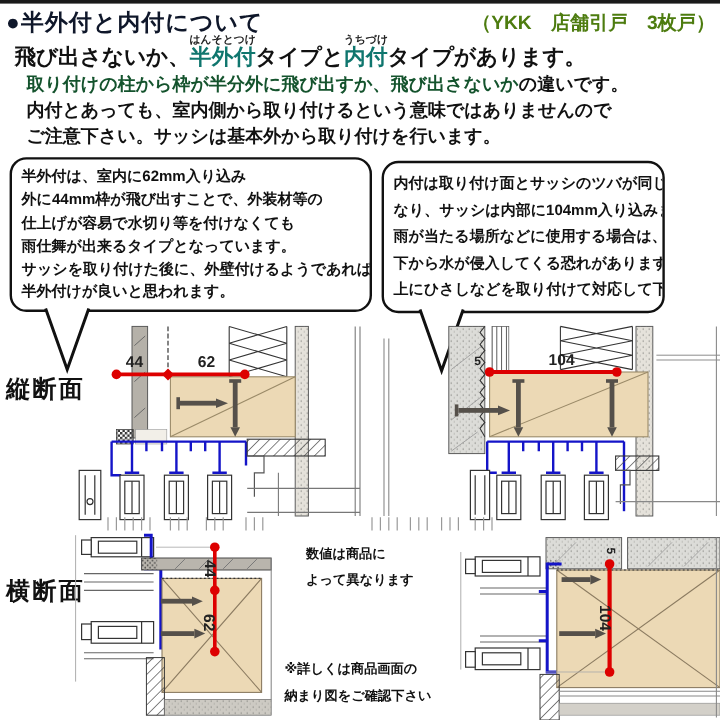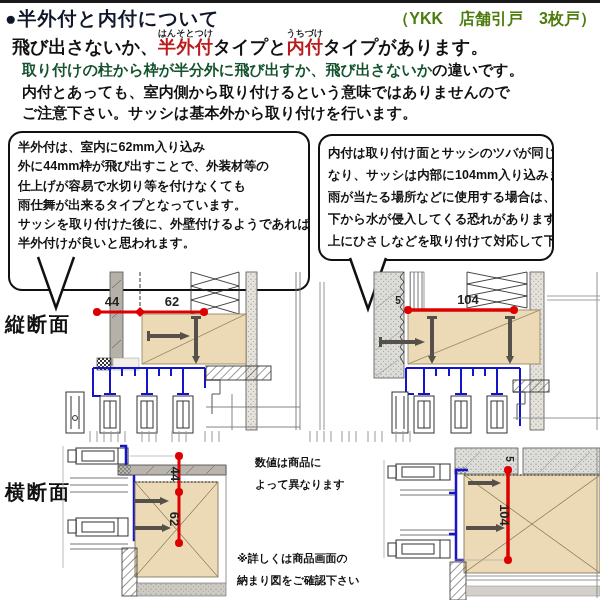--- a/index.html
+++ b/index.html
@@ -6,25 +6,25 @@
   body{
     width:600px;height:600px;position:relative;background:#fff;overflow:hidden;
     font-family:"Liberation Sans","DejaVu Sans",sans-serif;color:#111;
   }
   .abs{position:absolute}
   .topbar{left:0;top:0;width:600px;height:3px;background:#1a1a1a}
   .title{left:5px;top:6px;font-size:19px;font-weight:bold;color:#0f172a;letter-spacing:1px;white-space:nowrap}
   .product{right:4px;top:9px;font-size:16px;font-weight:bold;color:#4d7c0f;white-space:nowrap}
   .intro{left:12px;top:28px;font-size:18px;font-weight:bold;white-space:nowrap;line-height:30px}
   .intro ruby rt{font-size:9px;font-weight:bold;color:#222;letter-spacing:0}
-  .red{color:#b91c1c}
+  .red{color:#0f766e}
   .blue{color:#14532d}
   .hnote{left:22px;font-size:15px;font-weight:bold;white-space:nowrap}
   .bubble{border:2.5px solid #111;border-radius:14px;font-weight:bold;white-space:pre;overflow:hidden;box-sizing:border-box;background:#fff}
-  .bubble-left{left:8px;top:131px;width:302px;height:160px;font-size:12.5px;line-height:19.3px;padding:5px 8px}
+  .bubble-left{left:8px;top:131px;width:302px;height:129px;font-size:12.5px;line-height:19.3px;padding:5px 8px}
   .bubble-right{left:318px;top:134px;width:236px;height:127px;font-size:12.5px;line-height:22px;padding:6px 8px}
   .tail{position:absolute}
   .seclabel{left:5px;font-size:20px;font-weight:bold;letter-spacing:2px;white-space:nowrap}
   .midnote{font-size:11px;font-weight:bold;white-space:pre;line-height:22px}
   svg .dimtxt{font-size:13px;font-weight:bold;fill:#222;text-anchor:middle;font-family:"Liberation Sans","DejaVu Sans",sans-serif}
   svg .dimtxt-sm{font-size:10px;font-weight:bold;fill:#222;text-anchor:middle;font-family:"Liberation Sans","DejaVu Sans",sans-serif}
 </style>
 </head>
 <body>
 

